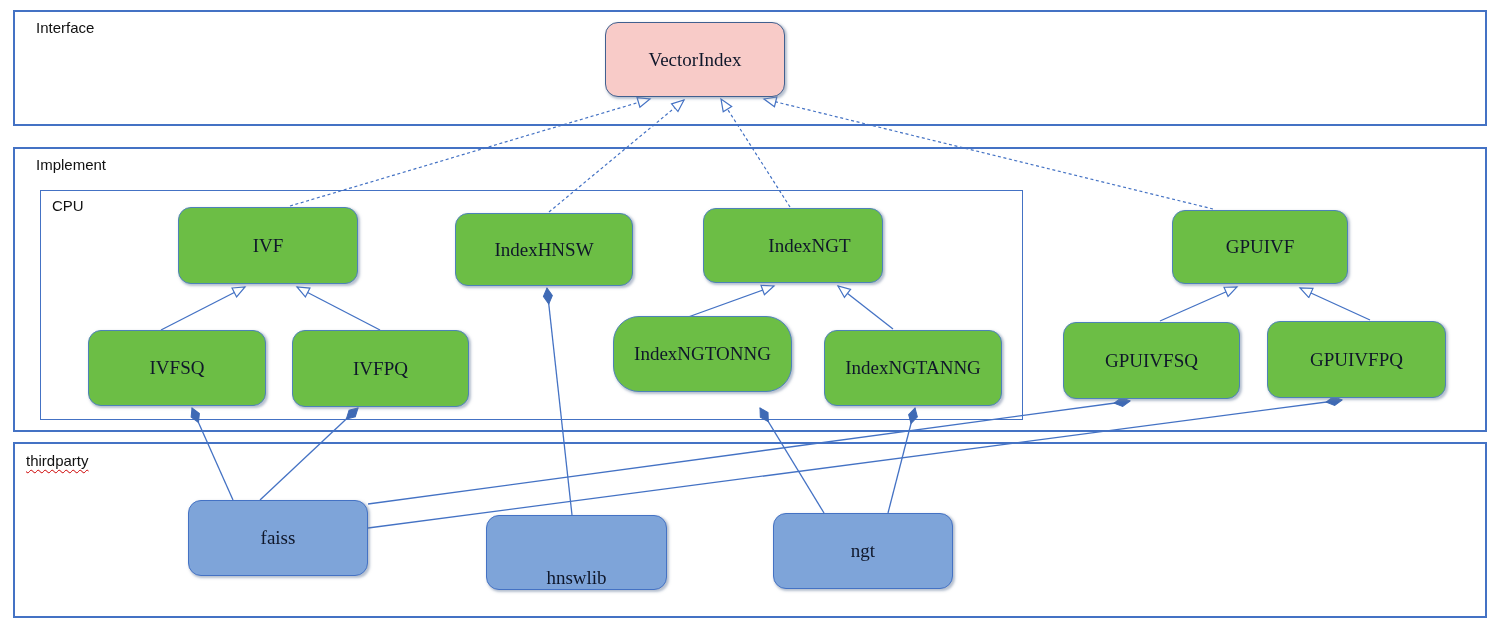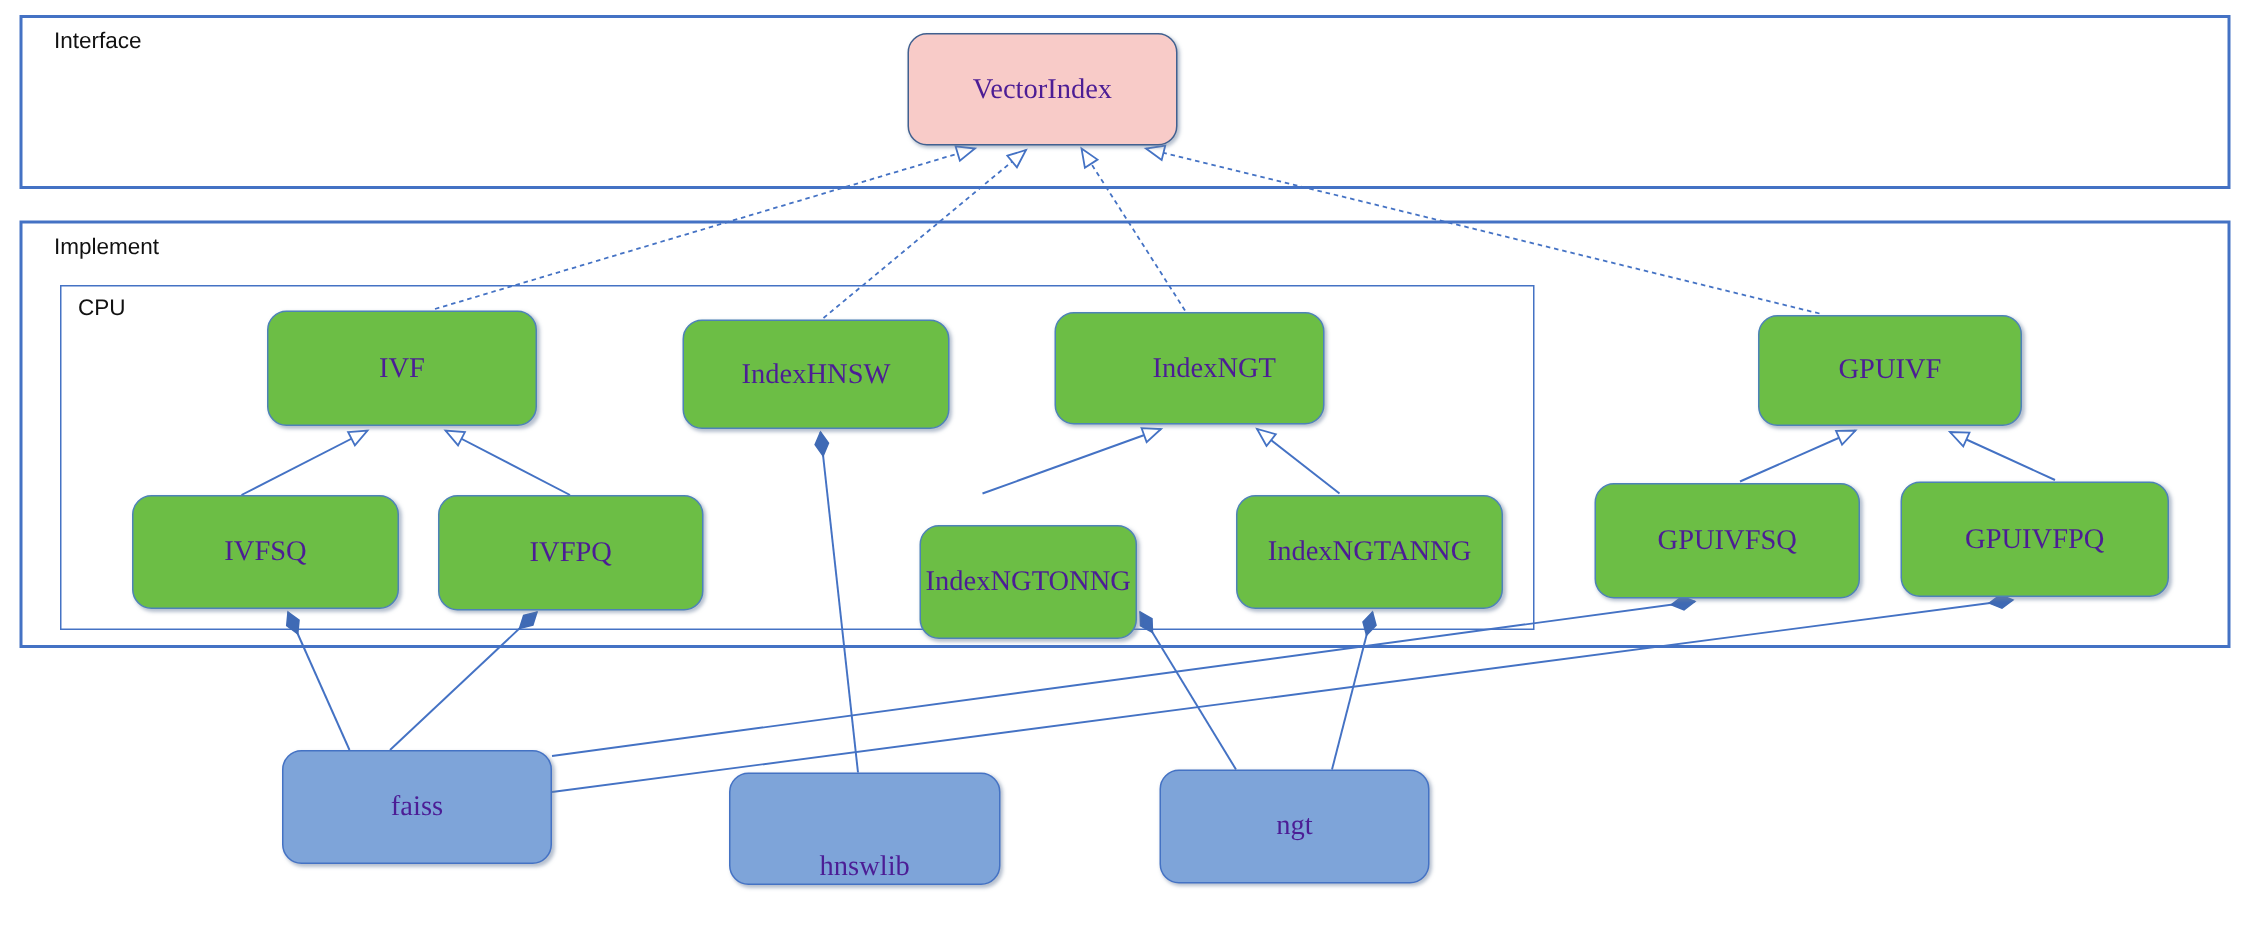--- a/index.html
+++ b/index.html
@@ -38,21 +38,21 @@
   }
   #node-layer{position:absolute;left:0;top:0;width:0;height:0;z-index:3;}
   .node{
     position:absolute;
     display:flex;align-items:center;justify-content:center;
     border-radius:13px;
     box-sizing:border-box;
     box-shadow:1.5px 1.5px 2.5px rgba(110,130,160,0.5);
     font-family:"Liberation Serif", serif;
     font-size:19px;
-    color:#4c1d95;
+    color:#0f172a;
     text-align:center;
   }
   .node.interface{
     background:var(--interface-fill,#f8cbc8);
     border:1.5px solid #41608f;
   }
   .node.implementation{
     background:var(--implementation-fill,#6cbe45);
     border:1px solid #4d82b8;
   }
@@ -93,20 +93,23 @@
 
   <div class="container" style="left:13px;top:147px;width:1474px;height:285px;">
     <span class="container-label">Implement</span>
   </div>
 
   <div class="container inner" style="left:40px;top:190px;width:983px;height:230px;">
     <span class="container-label" style="left:11px;top:6px;">CPU</span>
   </div>
 
 
+  <div class="container" style="left:13px;top:442px;width:1474px;height:176px;">
+    <span class="container-label squiggly" style="left:11px;top:8px;">thirdparty</span>
+  </div>
 
   <svg id="edge-layer" width="1503" height="628" viewBox="0 0 1503 628" xmlns="http://www.w3.org/2000/svg">
     <defs>
       <marker id="tri" markerUnits="userSpaceOnUse" markerWidth="16" markerHeight="14" refX="13.5" refY="6" orient="auto">
         <path class="marker-tri" d="M1.5,1 L13.5,6 L1.5,11 Z"></path>
       </marker>
       <marker id="diamond" markerUnits="userSpaceOnUse" markerWidth="20" markerHeight="13" refX="1.5" refY="6" orient="auto">
         <path class="marker-diamond" d="M1.5,6 L9.5,1.5 L17.5,6 L9.5,10.5 Z"></path>
       </marker>
     </defs>
@@ -146,21 +149,21 @@
       </div>
       <div class="node implementation" style="left: 1172px; top: 210px; width: 176px; height: 74px;">
         <span>GPUIVF</span>
       </div>
       <div class="node implementation" style="left: 88px; top: 330px; width: 178px; height: 76px;">
         <span>IVFSQ</span>
       </div>
       <div class="node implementation" style="left: 292px; top: 330px; width: 177px; height: 77px;">
         <span>IVFPQ</span>
       </div>
-      <div class="node implementation" style="left: 613px; top: 350px; width: 145px; height: 76px;">
+      <div class="node implementation" style="left: 613px; top: 316px; width: 179px; height: 76px; border-radius: 26px;">
         <span>IndexNGTONNG</span>
       </div>
       <div class="node implementation" style="left: 824px; top: 330px; width: 178px; height: 76px;">
         <span>IndexNGTANNG</span>
       </div>
       <div class="node implementation" style="left: 1063px; top: 322px; width: 177px; height: 77px;">
         <span>GPUIVFSQ</span>
       </div>
       <div class="node implementation" style="left: 1267px; top: 321px; width: 179px; height: 77px;">
         <span>GPUIVFPQ</span>

